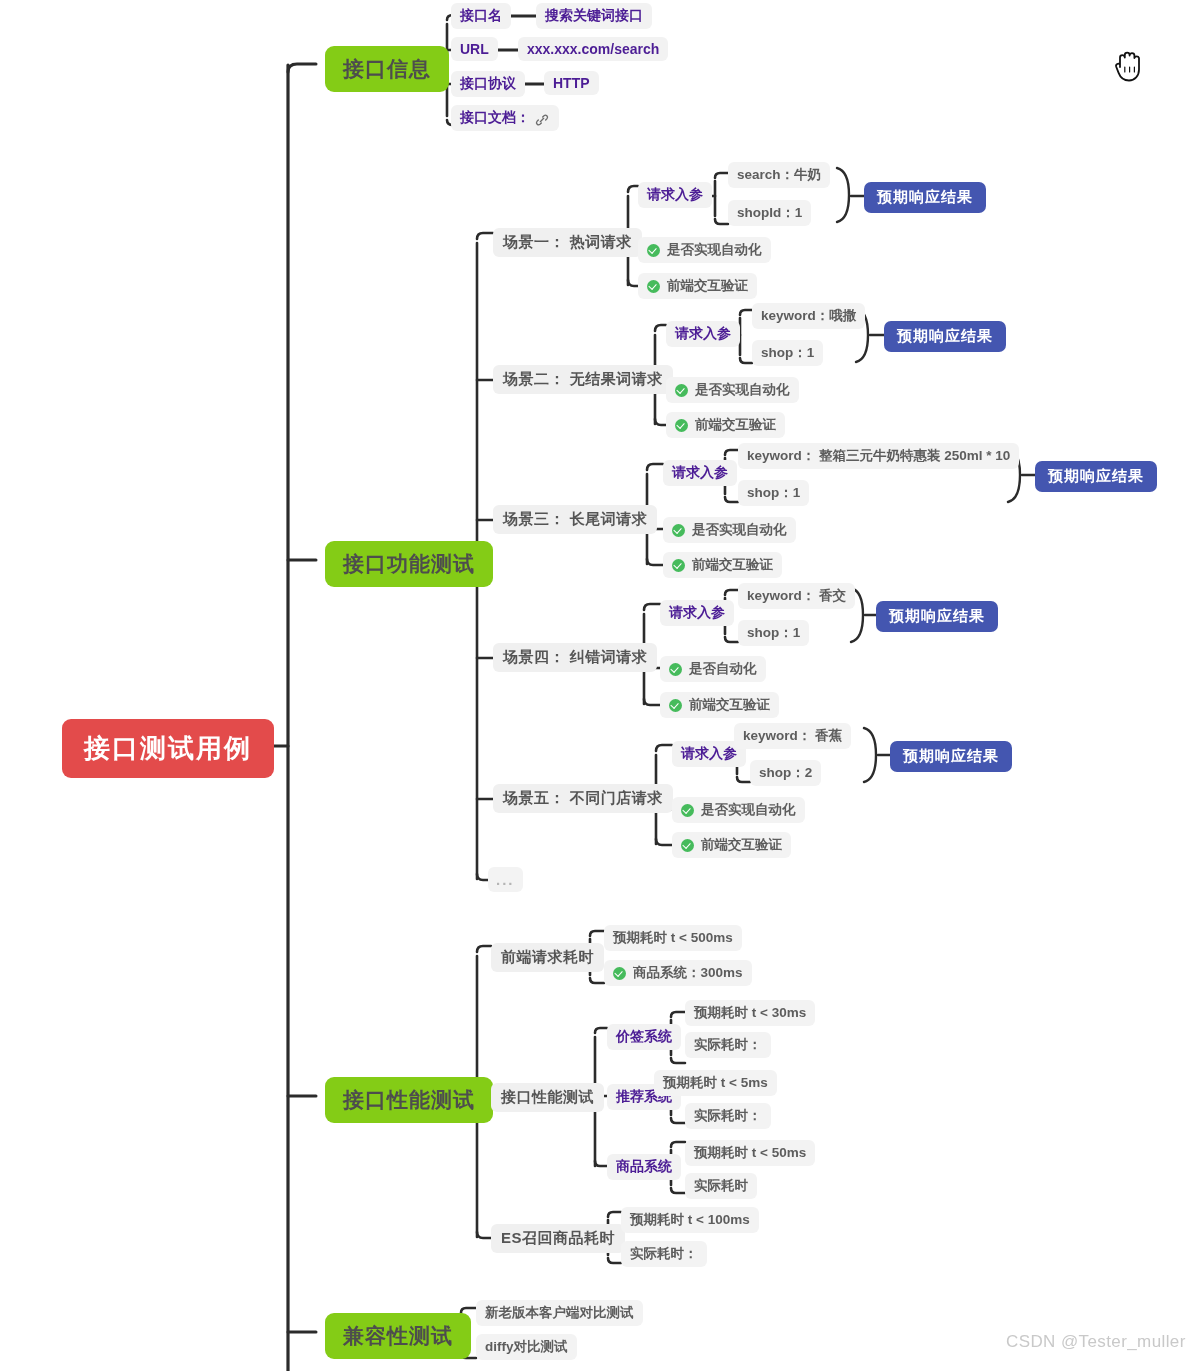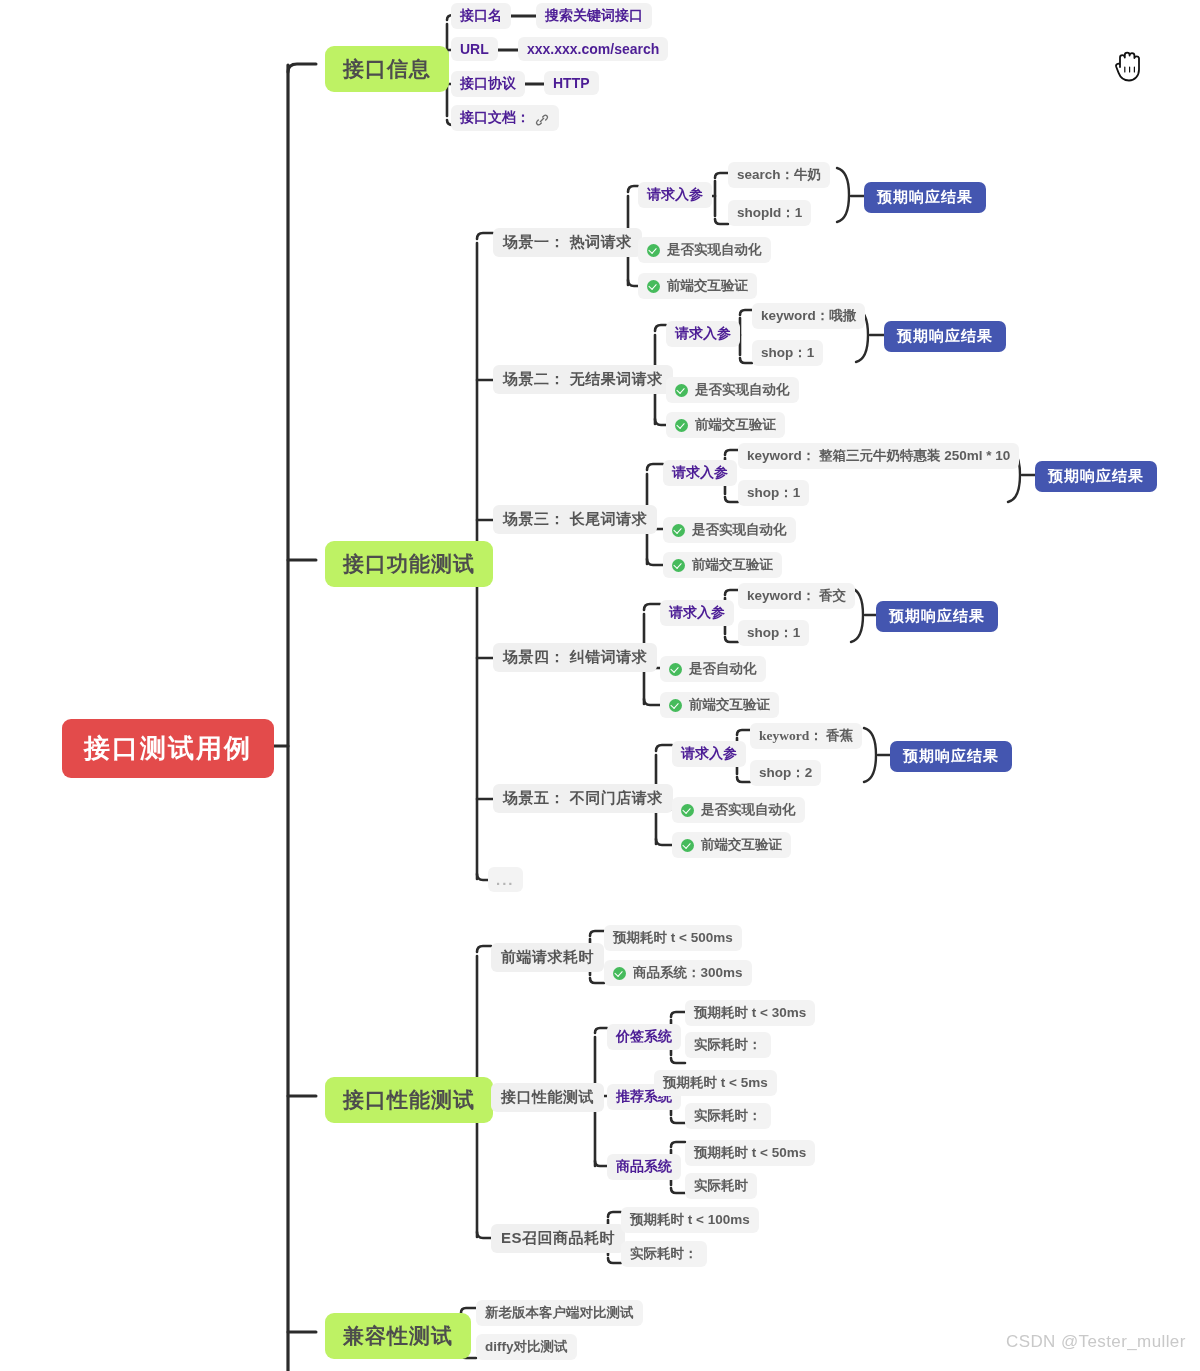--- a/index.html
+++ b/index.html
@@ -17,21 +17,21 @@
   .node{
     position:absolute;
     box-sizing:border-box;
     display:flex;align-items:center;
     white-space:nowrap;
     color:#4a4a4a;
     background:#efefef;
     border-radius:7px;
   }
   .lvl1{
-    background:#bef264;
+    background:#84cc16;
     color:#4d4d4d;
     font-size:21px;
     font-weight:700;
     padding:9px 18px;
     border-radius:9px;
     letter-spacing:1px;
   }
   .lvl2{
     font-size:15px;
     font-weight:700;
@@ -346,21 +346,21 @@
     <span>是否自动化</span>
   </div>
   <div class="node lvl4" style="left:660px;top:692px;">
     <span class="chk"></span>
     <span>前端交互验证</span>
   </div>
   <div class="badge" style="left:876px;top:601px;">预期响应结果</div>
 
   <div class="node lvl2" style="left:493px;top:784px;">场景五： 不同门店请求</div>
   <div class="node lvl3" style="left:672px;top:741px;">请求入参</div>
-  <div class="node lvl4" style="left:750px;top:723px;font-family:Liberation Serif, serif;">keyword： 香蕉</div>
+  <div class="node lvl4" style="left:734px;top:723px;">keyword： 香蕉</div>
   <div class="node lvl4" style="left:750px;top:760px;">shop：2</div>
   <div class="node lvl4" style="left:672px;top:797px;">
     <span class="chk"></span>
     <span>是否实现自动化</span>
   </div>
   <div class="node lvl4" style="left:672px;top:832px;">
     <span class="chk"></span>
     <span>前端交互验证</span>
   </div>
   <div class="badge" style="left:890px;top:741px;">预期响应结果</div>

